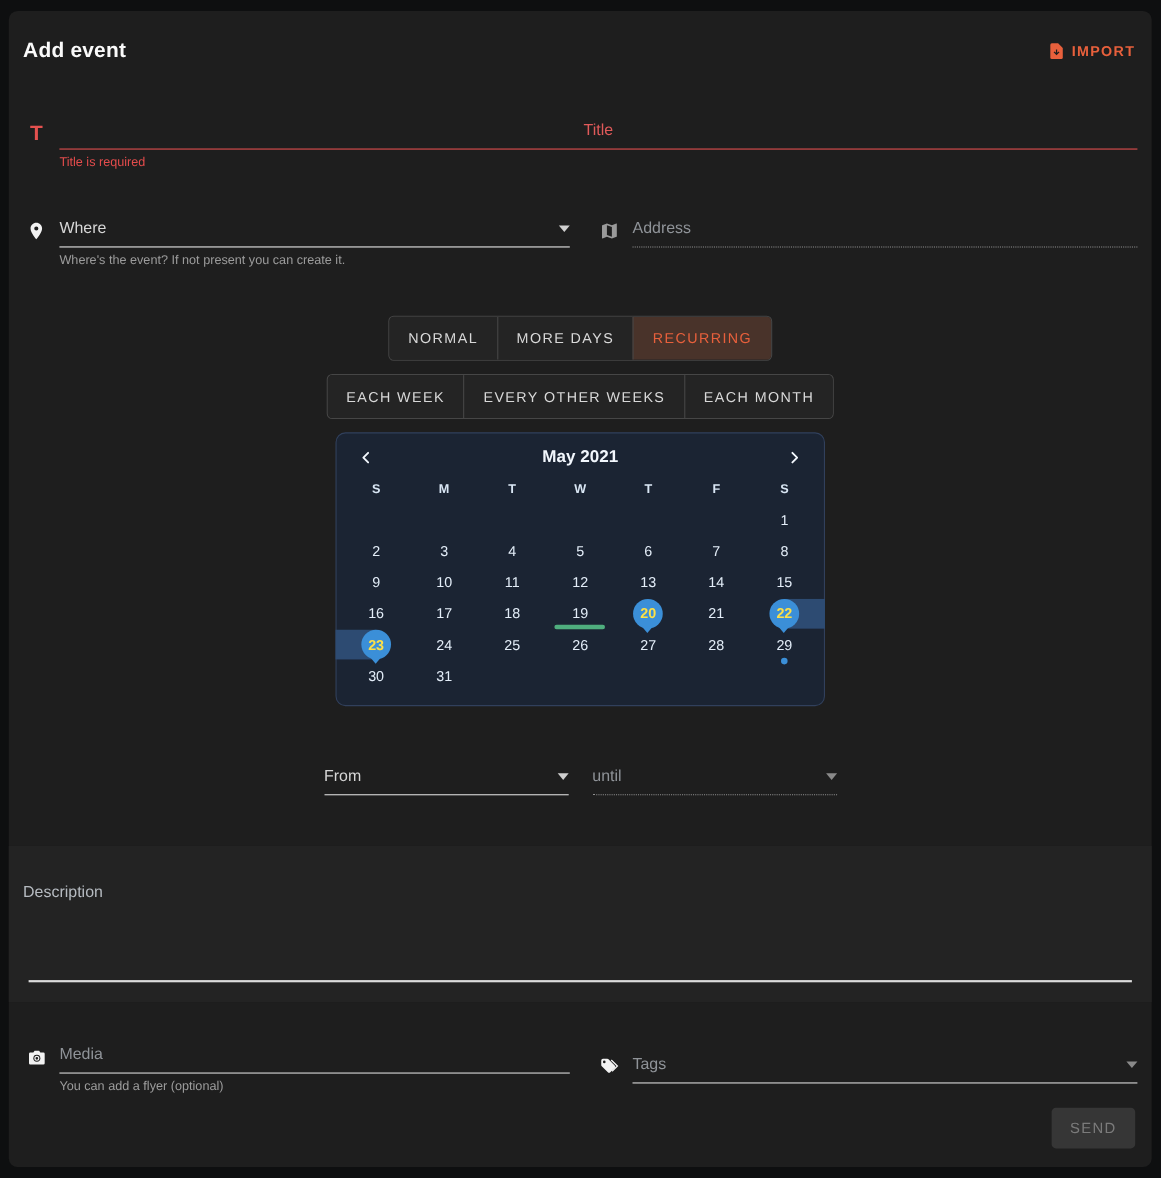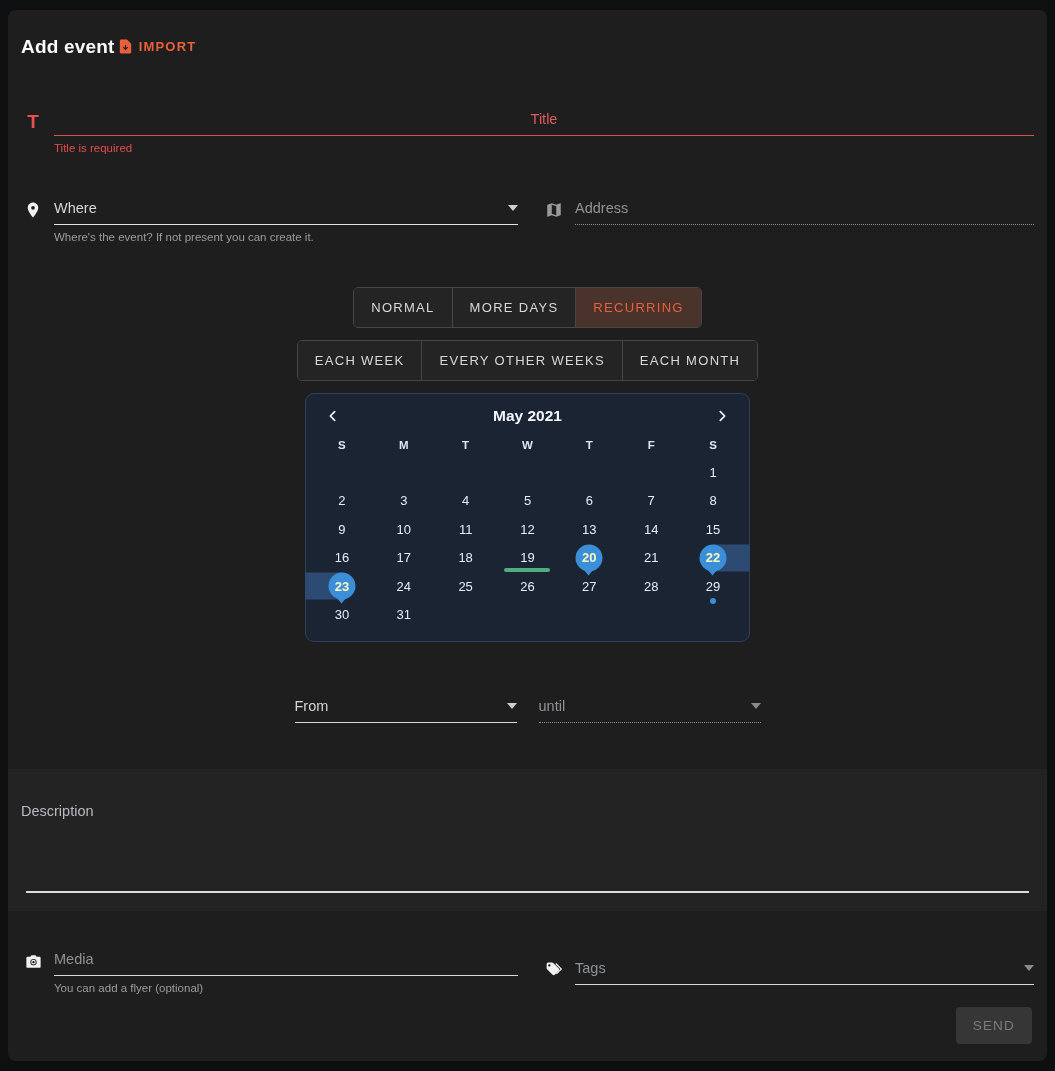--- a/index.html
+++ b/index.html
@@ -1,20 +1,20 @@
 <!DOCTYPE html>
 <html><head>
 <meta charset="utf-8">
 <style>
   html,body{margin:0;padding:0;background:#0e0f10;font-family:"Liberation Sans",sans-serif;}
   .viewport{width:1055px;height:1071px;position:relative;overflow:hidden;background:#0e0f10;}
   .card{position:absolute;left:8px;top:10px;right:8px;bottom:10px;background:#1e1e1e;border-radius:8px;padding:0 13px;box-sizing:border-box;}
 
   
-  .hdr{display:flex;align-items:center;padding-top:24px;}
+  .hdr{display:flex;justify-content:space-between;align-items:center;padding-top:24px;}
   .hdr h1{margin:0;font-size:19px;font-weight:bold;color:#fafafa;letter-spacing:.2px;}
   .import-btn{display:flex;align-items:center;gap:5px;background:none;border:none;cursor:pointer;color:#e8603c;font-family:inherit;font-size:13px;font-weight:bold;letter-spacing:1.2px;padding:4px 2px;}
 
   
   .frow{display:flex;align-items:flex-start;}
   .ficon{width:24px;flex:0 0 24px;margin-right:9px;display:flex;justify-content:center;padding-top:1px;}
   .fmain{flex:1;min-width:0;position:relative;}
   .fline{display:flex;align-items:center;justify-content:space-between;padding-bottom:8px;}
   .ph{font-size:14.5px;}
   .helper{font-size:11.5px;color:#9c9c9c;margin-top:6px;}
@@ -47,21 +47,21 @@
   
   .cal{width:445px;margin:12px auto 0;background:#1b2433;border:1px solid #31405c;border-radius:9px;box-sizing:border-box;padding:8px 5px 12px;color:#e3edf8;}
   .cal-hdr{display:flex;align-items:center;padding:4px 12px 6px;}
   .cal-title{flex:1;text-align:center;font-weight:bold;font-size:15.5px;color:#f2f7fd;}
   .cal-nav{background:none;border:none;padding:2px;cursor:pointer;display:flex;}
   .dow{display:grid;grid-template-columns:repeat(7,1fr);height:26px;align-items:center;}
   .dow span{text-align:center;font-size:11.5px;font-weight:bold;color:#d9e6f4;}
   .grid{display:grid;grid-template-columns:repeat(7,1fr);grid-auto-rows:28.5px;}
   .cell{position:relative;display:flex;align-items:center;justify-content:center;font-size:13px;color:#e3edf8;cursor:pointer;}
   .cell .num{position:relative;z-index:2;}
-  .cell.pin .num{color:#fef9c3;font-weight:bold;}
+  .cell.pin .num{color:#fde047;font-weight:bold;}
   .pin-shape{position:absolute;z-index:1;width:27px;height:27px;border-radius:50%;background:#3b8fd8;left:50%;top:50%;transform:translate(-50%,-50%);}
   .pin-shape::after{content:'';position:absolute;bottom:-4px;left:8px;border-left:5px solid transparent;border-right:5px solid transparent;border-top:6px solid #3b8fd8;}
   .band-right::before,.band-left::before{content:'';position:absolute;top:50%;transform:translateY(-50%);height:27px;background:#2d4b72;z-index:0;}
   .band-right::before{left:50%;right:-6px;}
   .band-left::before{left:-6px;right:50%;}
   .u-green::after{content:'';position:absolute;bottom:0;left:50%;transform:translateX(-50%);width:46px;height:4px;border-radius:2px;background:#4fae7e;}
   .dot-day .dotmark{content:'';position:absolute;bottom:-3px;left:50%;transform:translateX(-50%);width:6px;height:6px;border-radius:50%;background:#3b8fd8;z-index:2;}
 
   
   .time-row{display:flex;width:466px;gap:22px;margin:56px auto 0;}

